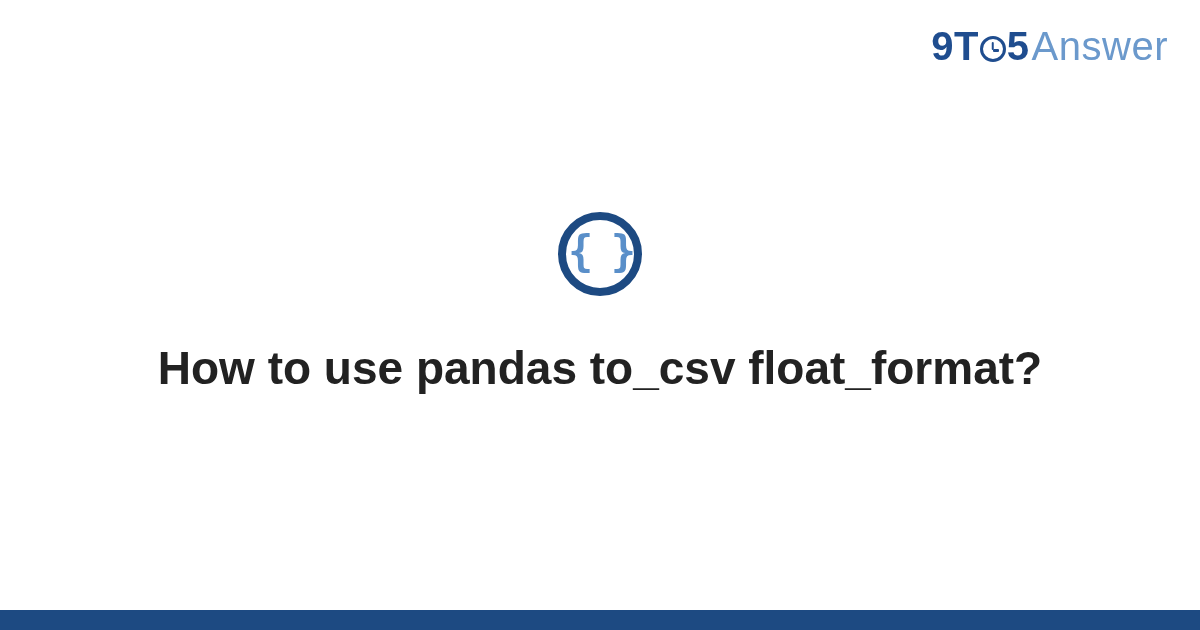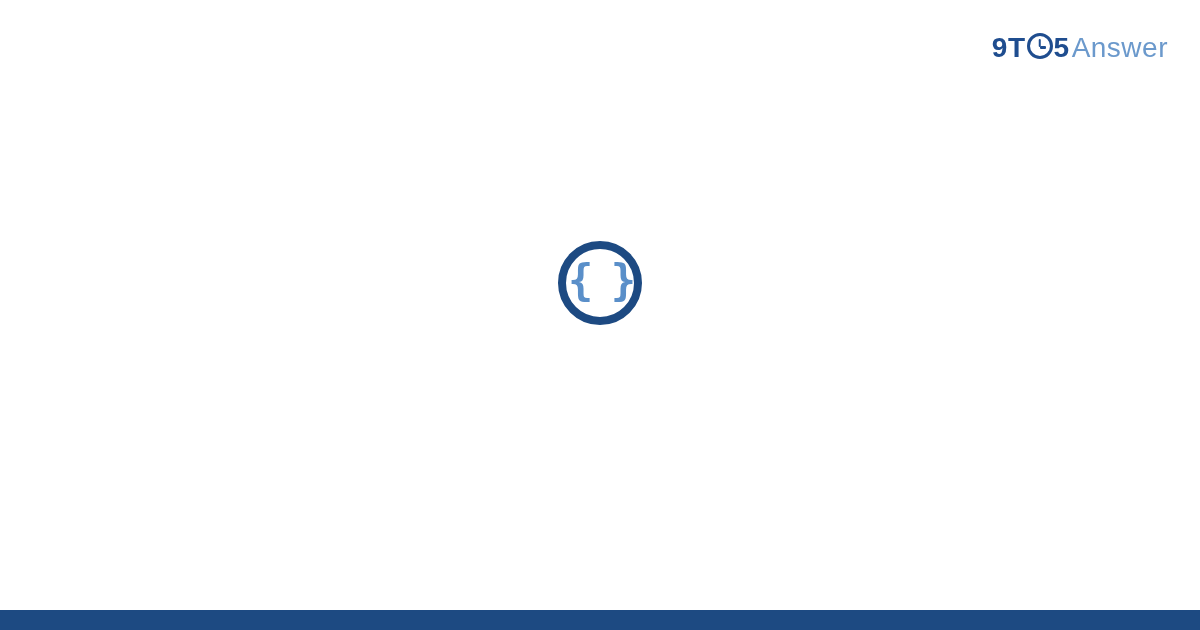--- a/index.html
+++ b/index.html
@@ -4,23 +4,23 @@
   <style>
     * { margin: 0; padding: 0; box-sizing: border-box; }
     html, body { width: 1200px; height: 630px; overflow: hidden; }
     body {
       font-family: -apple-system, BlinkMacSystemFont, "Segoe UI", Helvetica, Arial, sans-serif;
       background: #ffffff;
       position: relative;
     }
     .logo {
       position: absolute;
-      top: 32px;
+      top: 24px;
       right: 32px;
-      font-size: 28px;
+      font-size: 40px;
       font-weight: 600;
       letter-spacing: 0.5px;
     }
     .logo .nine { color: #1f4d8f; font-weight: 700; }
     .logo .t { color: #1f4d8f; font-weight: 700; }
     .logo .clock {
       display: inline-flex;
       align-items: center;
       justify-content: center;
       width: 26px;
@@ -102,15 +102,16 @@
 <body>
 
 <div class="logo">
   <span class="nine">9</span><span class="t">T</span><span class="clock"></span><span class="five">5</span><span class="answer">Answer</span>
 </div>
 
 <div class="center">
   <div class="badge">
     <span class="badge-inner">{ }</span>
   </div>
+  <h1 class="title">How to use pandas to_csv float_format?</h1>
 </div>
 
 <div class="footer-bar"></div>
 
 </body></html>

